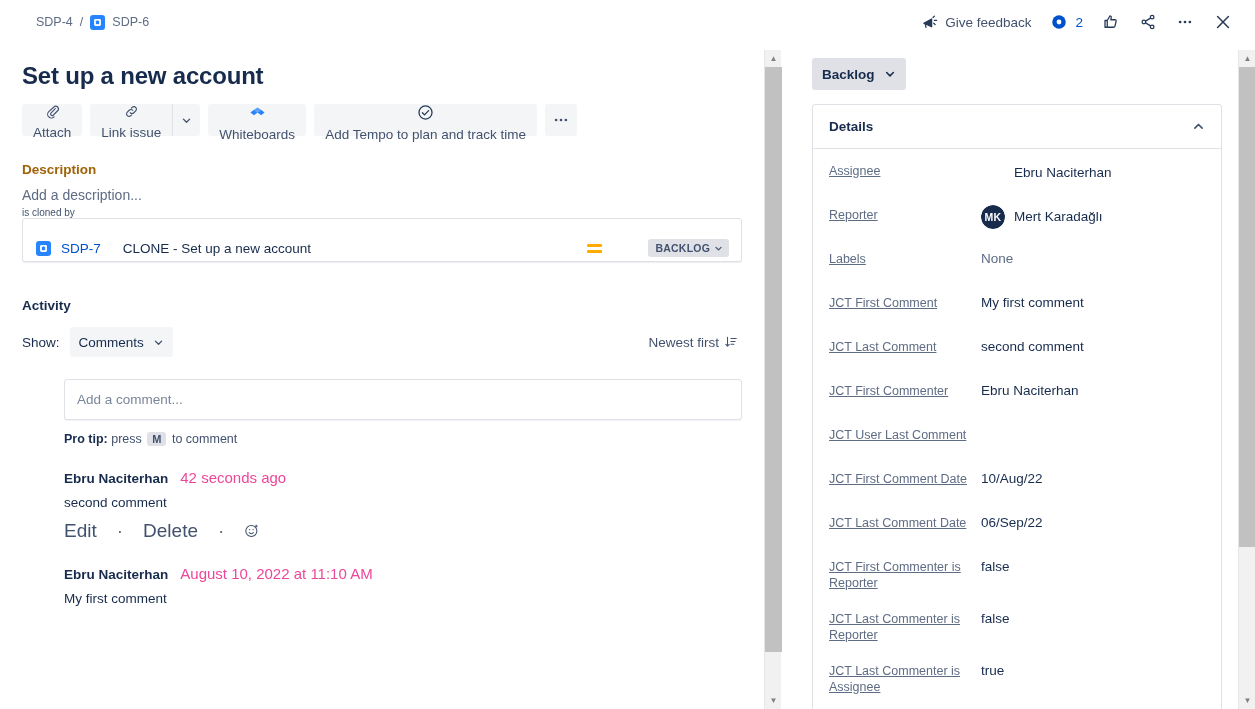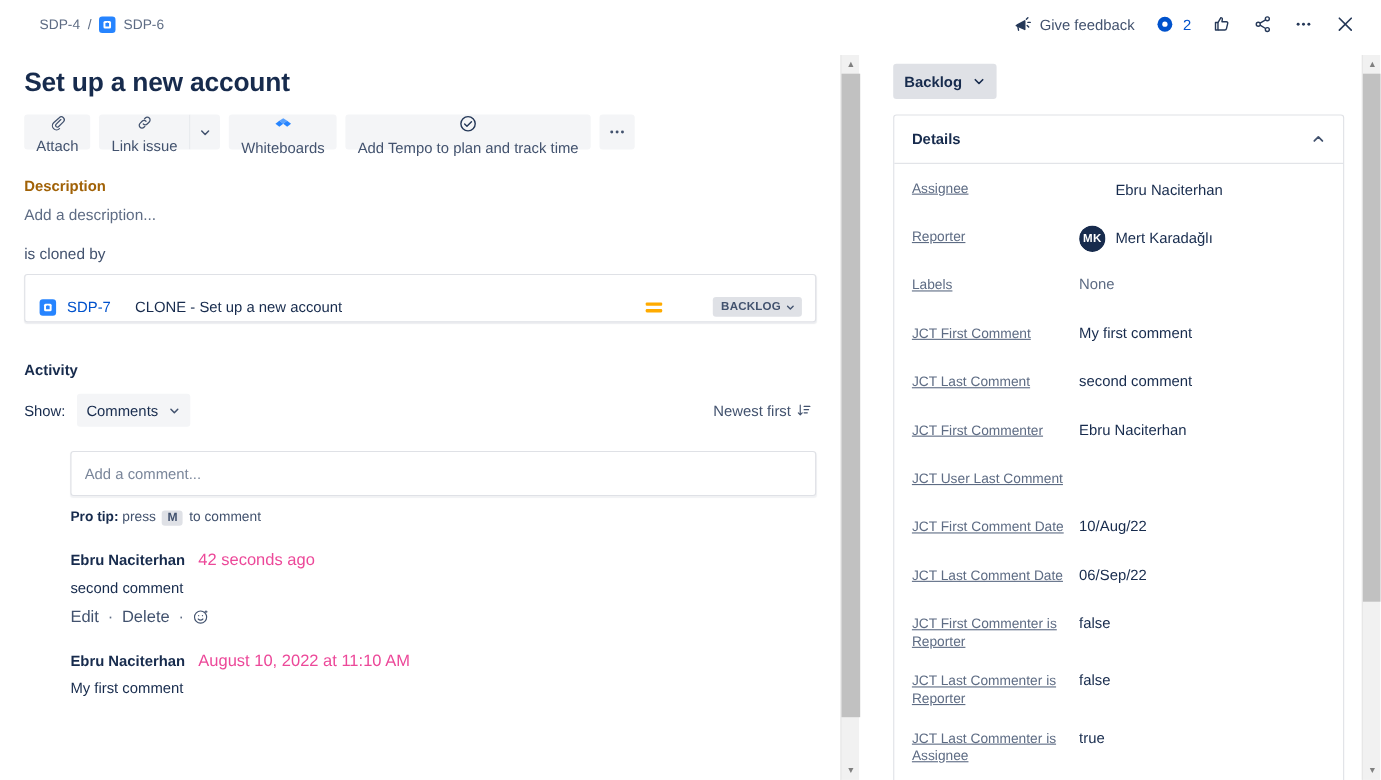--- a/index.html
+++ b/index.html
@@ -118,24 +118,23 @@
   .linked-head {
     display: flex; align-items: center; margin-top: 34px;
   }
   .linked-head .section-heading { margin: 0; }
   .add-link-btn {
     margin-left: auto; width: 30px; height: 30px;
     display: flex; align-items: center; justify-content: center;
     background: transparent; border: none; border-radius: 3px;
     color: #5e6c84; cursor: pointer;
   }
-  .link-type { font-size: 14px; color: #42526e; margin-top: 19px; }
+  .link-type { font-size: 10px; color: #42526e; margin-top: 4px; }
 
   .linked-card {
-    margin-top: 11px;
     height: 44px;
     border: 1px solid #dfe1e6; border-radius: 3px;
     background: #fff;
     display: flex; align-items: center;
     padding: 16px 12px 0 13px;
     box-shadow: 0 1px 1px rgba(9,30,66,0.08);
   }
   .linked-key {
     color: #0052cc; font-size: 13.5px; text-decoration: none;
     margin-left: 10px; white-space: nowrap;
@@ -214,22 +213,22 @@
     font-weight: 700; margin: 0 2px;
   }
 
   .comment { display: flex; gap: 10px; margin-top: 22px; }
   .comment-body { flex: 1; padding-top: 1px; }
   .comment-head { display: flex; align-items: baseline; gap: 12px; }
   .comment-author { font-size: 13.5px; font-weight: 600; color: #172b4d; }
   .comment-time { font-size: 15px; color: #ec4899; cursor: pointer; }
   .comment-text { font-size: 13.5px; color: #172b4d; margin-top: 9px; }
   .comment-actions {
-    display: flex; align-items: center; gap: 8px; margin-top: 10px;
-    font-size: 15px; color: #42526e;
+    display: flex; align-items: center; gap: 20px; margin-top: 10px;
+    font-size: 19px; color: #42526e;
   }
   .comment-actions a { color: #42526e; text-decoration: none; cursor: pointer; }
   .dot-sep { color: #5e6c84; }
 
   
   .right-col {
     width: 474px; height: 665px;
     padding: 14px 18px 0 46px;
   }
   .status-button {

